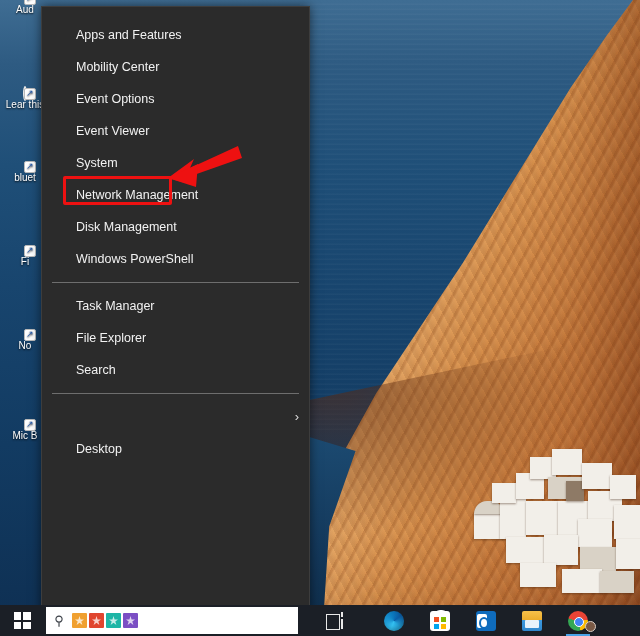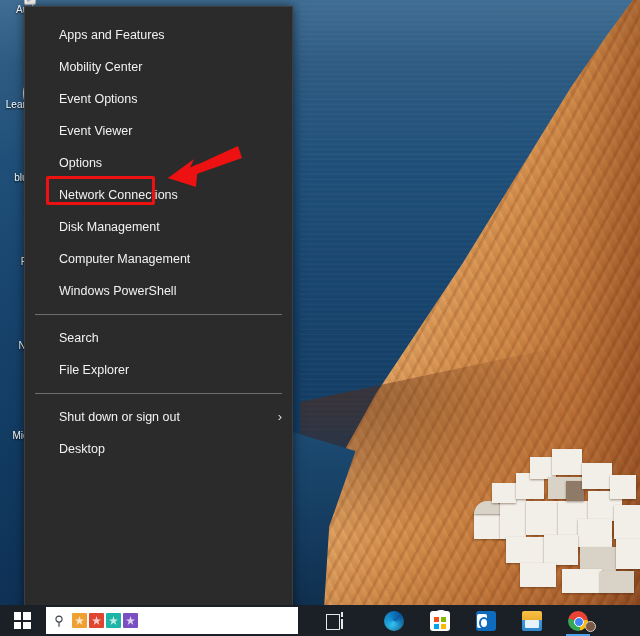--- a/index.html
+++ b/index.html
@@ -78,21 +78,21 @@
     color: #1b4f9c; font-size: 9px; line-height: 10px;
   }
   .desk-icon .lnk:after {
     content: "\2197"; position: absolute; left: 1px; top: -1px; color: #2a5fae; font-size: 9px;
   }
   .desk-icon .cap { display: block; }
 
   
   #powermenu {
     position: absolute;
-    left: 24px; top: 6px; width: 269px; height: 607px;
+    left: 41px; top: 6px; width: 269px; height: 607px;
     background: #2b2b2b;
     border: 1px solid #3d3d3d;
     box-shadow: 0 0 10px rgba(0,0,0,.55);
     padding-top: 12px;
     color: #ffffff;
     font-size: 12.5px;
   }
   .mi {
     position: relative;
     height: 32px; line-height: 32px;
@@ -327,35 +327,34 @@
 B</span>
   </div>
 </div>
 
 <div id="powermenu">
 
   <div class="mi"><span>Apps and Features</span></div>
   <div class="mi"><span>Mobility Center</span></div>
   <div class="mi"><span>Event Options</span></div>
   <div class="mi"><span>Event Viewer</span></div>
-  <div class="mi"><span>Options</span></div>
-  <div class="mi"><span>Network Connections</span></div>
+  <div class="mi"><span>System</span></div>
+  <div class="mi"><span>Network Management</span></div>
   <div class="mi"><span>Disk Management</span></div>
-  <div class="mi"><span>Computer Management</span></div>
   <div class="mi"><span>Windows PowerShell</span></div>
 
   <div class="sep"></div>
 
+  <div class="mi"><span>Task Manager</span></div>
+  <div class="mi"><span>File Explorer</span></div>
   <div class="mi"><span>Search</span></div>
-  <div class="mi"><span>File Explorer</span></div>
 
   <div class="sep"></div>
 
   <div class="mi">
-    <span>Shut down or sign out</span>
     <span class="chev">›</span>
   </div>
   <div class="mi"><span>Desktop</span></div>
 
   <div id="dm-highlight"></div>
 </div>
 
 <svg id="arrow-annotation" viewBox="0 0 90 56">
   <polygon points="78,4 30,26 34,17 8,36 36,44 31,34 82,16" fill="#ee1111"></polygon>
   <polygon points="8,36 38,22 36,45" fill="#ee1111"></polygon>

